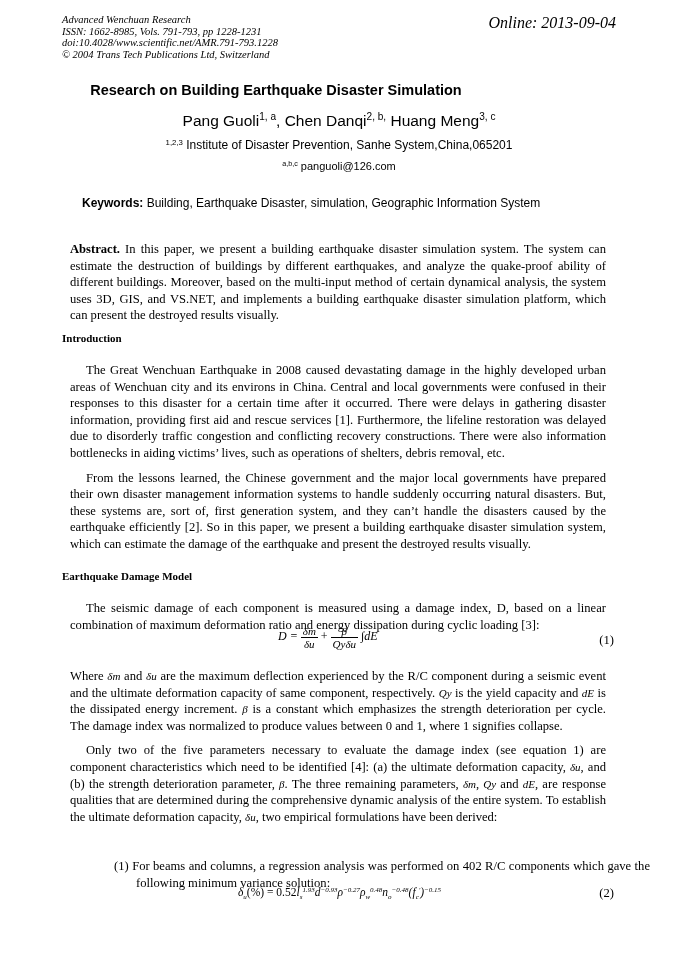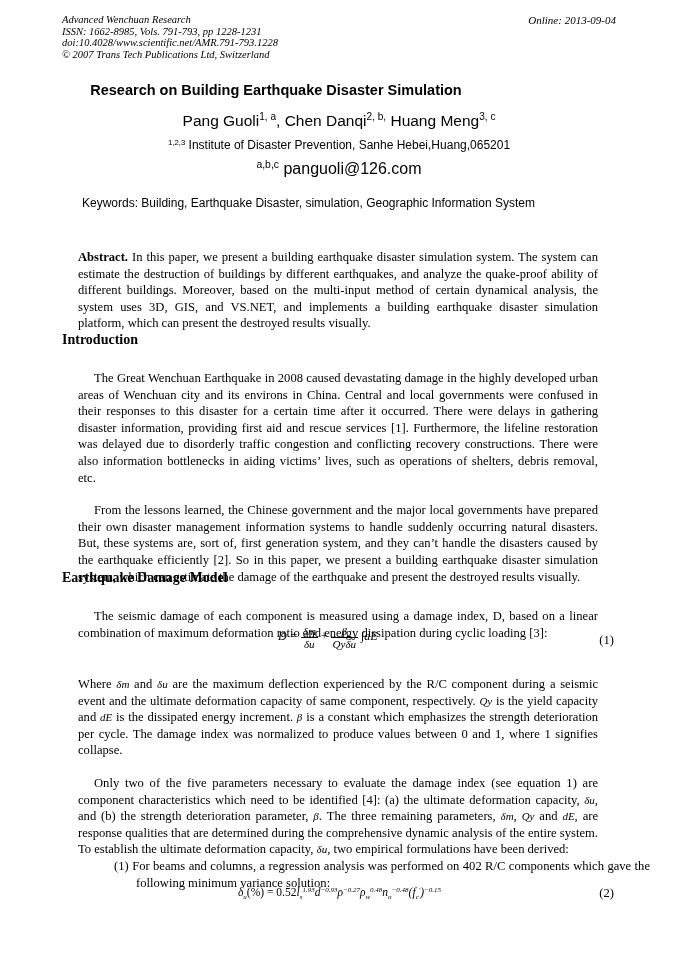--- a/index.html
+++ b/index.html
@@ -1,55 +1,55 @@
 <!DOCTYPE html>
 <html><head>
 <meta charset="utf-8">
 <style>
   html, body { margin: 0; padding: 0; background: #ffffff; }
   body { width: 678px; height: 959px; position: relative; overflow: hidden; color: #000; }
   .hdr { position: absolute; left: 62px; top: 14px; font-family: "Liberation Serif", serif; font-style: italic; font-size: 10.5px; line-height: 11.6px; }
-  .online { position: absolute; right: 62px; top: 14px; font-family: "Liberation Serif", serif; font-style: italic; font-size: 11px; }
+  .online { position: absolute; right: 62px; top: 14px; font-family: "Liberation Serif", serif; font-style: italic; font-size: 16px; }
   .title { position: absolute; top: 82px; left: 0; width: 552px; text-align: center; font-family: "Liberation Sans", sans-serif; font-weight: bold; font-size: 14.5px; }
   .authors { position: absolute; top: 112px; left: 0; width: 678px; text-align: center; font-family: "Liberation Sans", sans-serif; font-size: 15.5px; }
   .affil { position: absolute; top: 138px; left: 0; width: 678px; text-align: center; font-family: "Liberation Sans", sans-serif; font-size: 12px; }
-  .email { position: absolute; top: 160px; left: 0; width: 678px; text-align: center; font-family: "Liberation Sans", sans-serif; font-size: 16px; }
+  .email { position: absolute; top: 160px; left: 0; width: 678px; text-align: center; font-family: "Liberation Sans", sans-serif; font-size: 11px; }
   sup { font-size: 65%; vertical-align: 0.55em; line-height: 0; }
   .kw { position: absolute; top: 196px; left: 62px; font-family: "Liberation Sans", sans-serif; font-size: 12px; }
-  .kw b { font-weight: normal; padding-left: 20px; }
+  .kw b { font-weight: bold; padding-left: 20px; }
   .block { position: absolute; left: 62px; width: 552px; font-family: "Liberation Serif", serif; font-size: 12.6px; line-height: 16.6px; text-align: justify; }
-  .block p { margin: 16px; }
+  .block p { margin: 8px; }
   .indent { text-indent: 16px; }
-  .h { position: absolute; left: 62px; font-family: "Liberation Serif", serif; font-weight: bold; font-size: 14px; }
+  .h { position: absolute; left: 62px; font-family: "Liberation Serif", serif; font-weight: bold; font-size: 11px; }
   .eq { position: absolute; left: 62px; width: 552px; font-family: "Liberation Serif", serif; font-style: italic; font-size: 12px; }
   .eqnum { position: absolute; right: 0; font-style: normal; font-size: 12.6px; }
   .frac { display: inline-block; vertical-align: middle; text-align: center; font-size: 11px; line-height: 12px; }
   .frac .num { display: block; border-bottom: 1px solid #000; padding: 0 2px; }
   .frac .den { display: block; padding: 0 2px; }
   .m { font-style: italic; font-size: 11px; }
   .list { position: absolute; left: 78px; width: 536px; font-family: "Liberation Serif", serif; font-size: 12.6px; line-height: 16.6px; text-align: justify; }
 </style>
 </head>
 <body>
 
 <div class="hdr">
   <div>Advanced Wenchuan Research</div>
   <div>ISSN: 1662-8985, Vols. 791-793, pp 1228-1231</div>
   <div>doi:10.4028/www.scientific.net/AMR.791-793.1228</div>
-  <div>© 2007 Trans Tech Publications Ltd, Switzerland</div>
+  <div>© 2004 Trans Tech Publications Ltd, Switzerland</div>
 </div>
 <div class="online">Online: 2013-09-04</div>
 
 <div class="title">Research on Building Earthquake Disaster Simulation</div>
 
 <div class="authors">
   <span>Pang Guoli</span><sup>1, a</sup><span>, </span><span>Chen Danqi</span><sup>2, b,</sup><span> </span><span>Huang Meng</span><sup>3, c</sup>
 </div>
 
-<div class="affil"><sup>1,2,3</sup><span> Institute of Disaster Prevention, Sanhe Hebei,Huang,065201</span></div>
+<div class="affil"><sup>1,2,3</sup><span> Institute of Disaster Prevention, Sanhe System,China,065201</span></div>
 <div class="email"><sup>a,b,c</sup><span> panguoli@126.com</span></div>
 
 <div class="kw"><b>Keywords:</b><span> Building, Earthquake Disaster, simulation, Geographic Information System</span></div>
 
 <div class="block" style="top:233px;">
   <p><b>Abstract.</b><span> In this paper, we present a building earthquake disaster simulation system. The system can estimate the destruction of buildings by different earthquakes, and analyze the quake-proof ability of different buildings. Moreover, based on the multi-input method of certain dynamical analysis, the system uses 3D, GIS, and VS.NET, and implements a building earthquake disaster simulation platform, which can present the destroyed results visually.</span></p>
 </div>
 
 <div class="h" style="top:332px;">Introduction</div>
 <div class="block" style="top:354px;">

